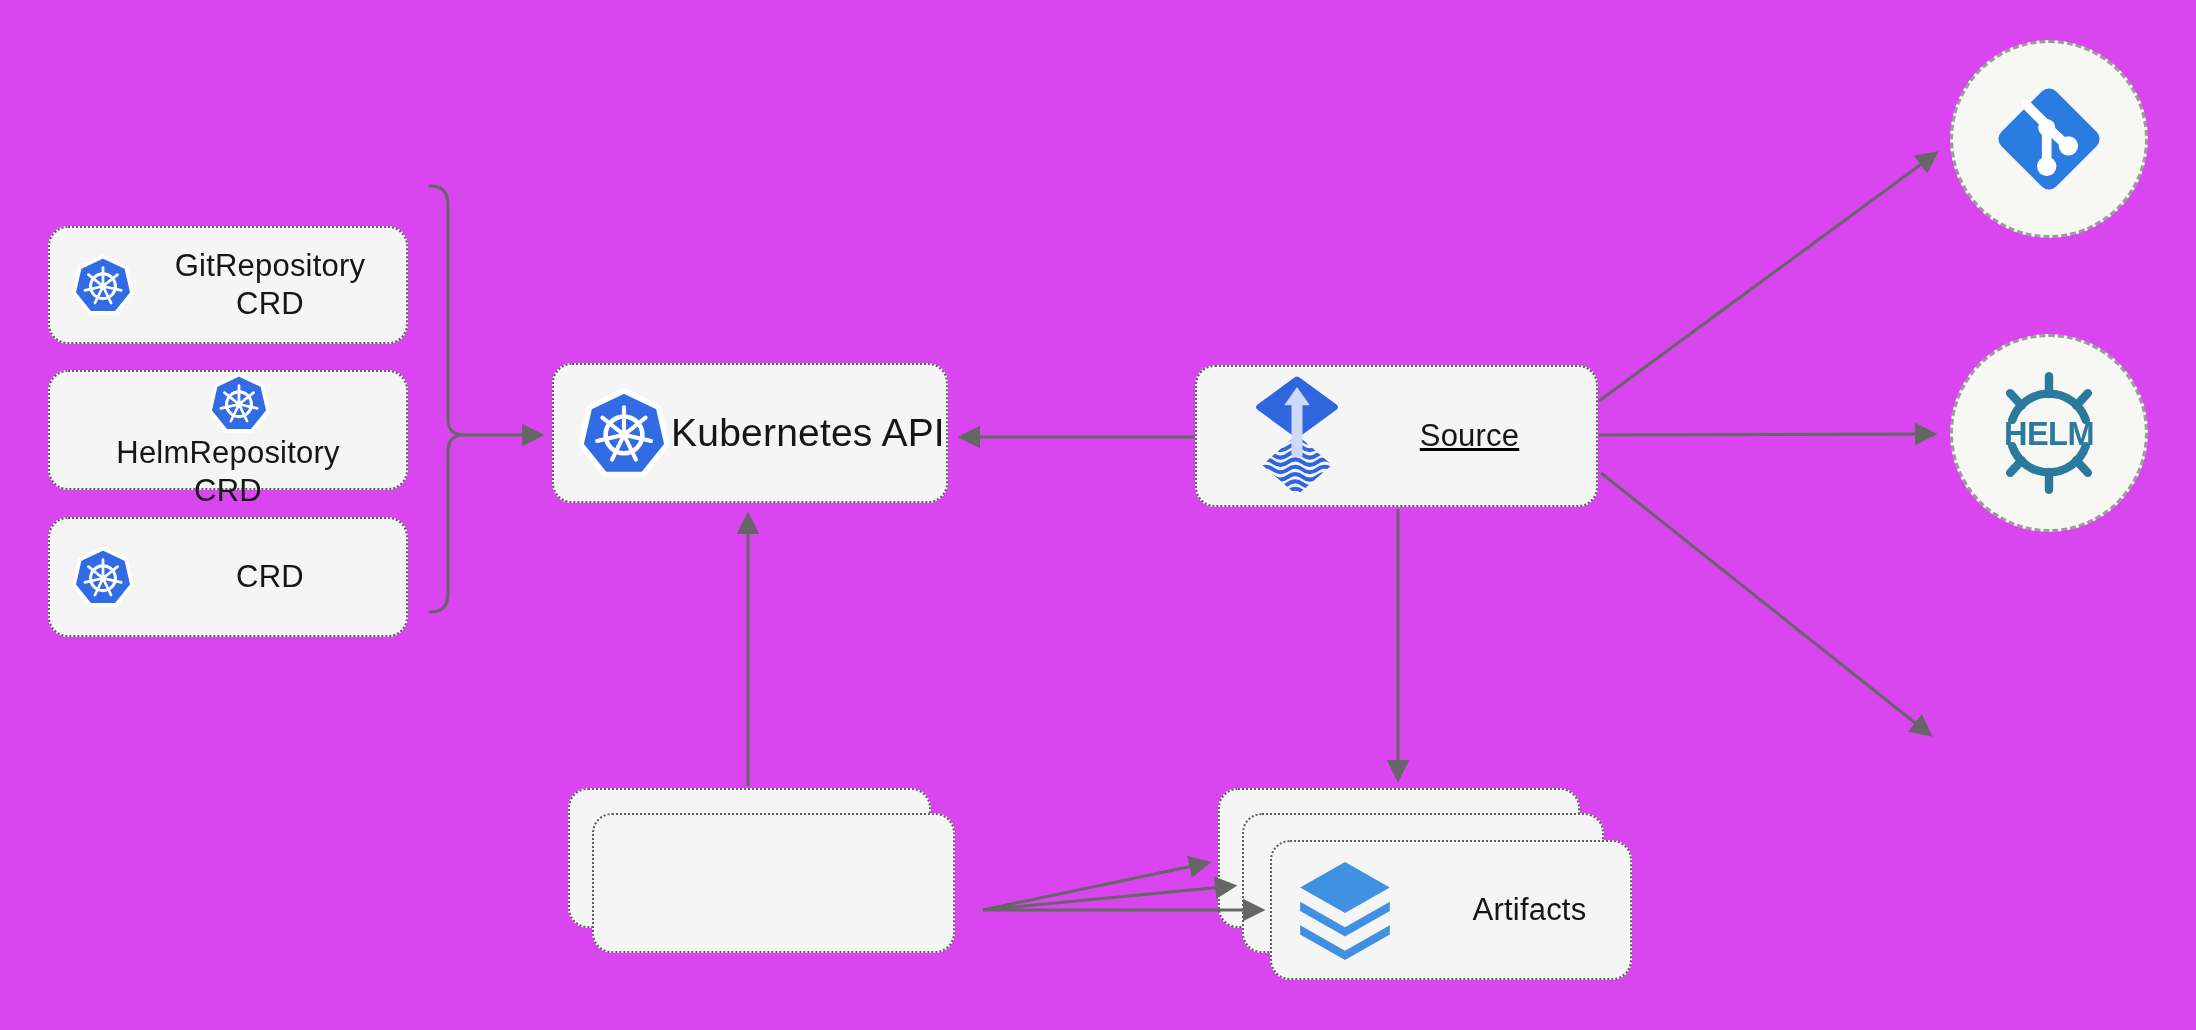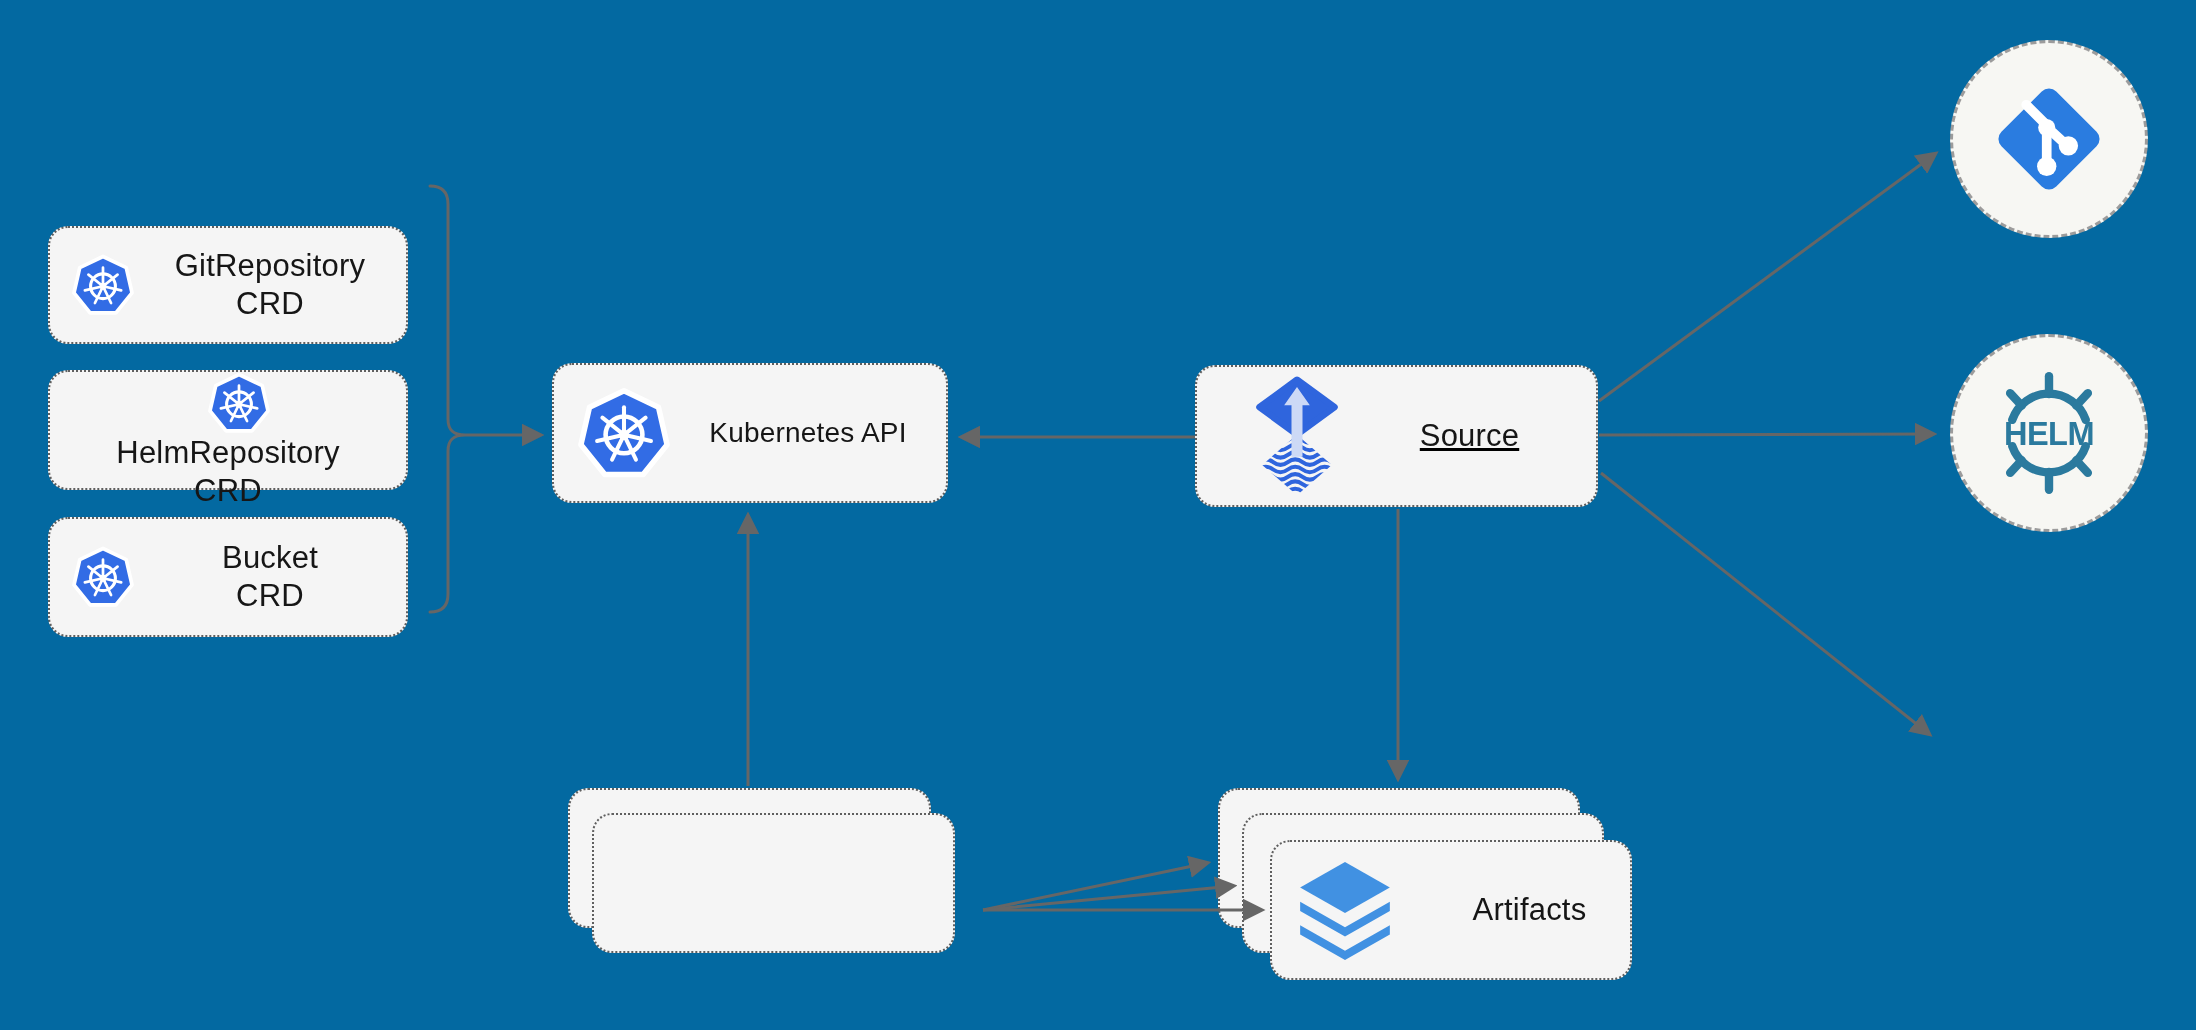--- a/index.html
+++ b/index.html
@@ -1,37 +1,37 @@
 <!DOCTYPE html>
 <html><head>
 <meta charset="utf-8">
 <style>
   html,body { margin:0; padding:0; background:#ffffff; }
   #stage {
-    position:relative; width:2196px; height:1030px; background:#0369a1;
+    position:relative; width:2196px; height:1030px; background:#d946ef;
     font-family:"Liberation Sans", sans-serif; overflow:hidden;
   }
   .node {
     position:absolute; background:#f5f5f5;
     border:2.5px dotted #5f5f5f; border-radius:20px;
     display:flex; align-items:center; box-sizing:border-box; z-index:2;
   }
   .ghost { z-index:1; }
   .circle-node {
     position:absolute; width:198px; height:198px;
     border:3px dashed #9c9c9c; border-radius:50%; background:#f7f7f3;
     display:flex; align-items:center; justify-content:center;
     box-sizing:border-box; z-index:2;
   }
   .lbl {
     flex:1; text-align:center; font-size:31px; color:#161616;
     line-height:1.22; letter-spacing:0.2px;
   }
   .lbl .ln { display:block; }
-  .lbl-lg { font-size:28px; }
+  .lbl-lg { font-size:39px; }
   .icon { flex:0 0 auto; display:block; }
   #connectors {
     position:absolute; left:0; top:0; width:2196px; height:1030px;
     z-index:5; pointer-events:none;
   }
   #connectors line, #connectors path.edge, #connectors path.bracket {
     stroke:#666666; stroke-width:3; fill:none;
   }
 </style>
 </head>
@@ -94,21 +94,20 @@
       <span class="ln">HelmRepository</span>
       <span class="ln">CRD</span>
     </div>
   </div>
 
   <div class="node" style="left:48px; top:517px; width:360px; height:120px;">
     <svg class="icon" width="62" height="62" style="margin-left:22px">
         <use href="#sym-k8s"></use>
       </svg>
     <div class="lbl">
-      <span class="ln">Bucket</span>
       <span class="ln">CRD</span>
     </div>
   </div>
 
   <div class="node" style="left:552px; top:363px; width:396px; height:140px;">
     <svg class="icon" width="92" height="92" style="margin-left:24px">
         <use href="#sym-k8s"></use>
       </svg>
     <div class="lbl lbl-lg">Kubernetes API</div>
   </div>

